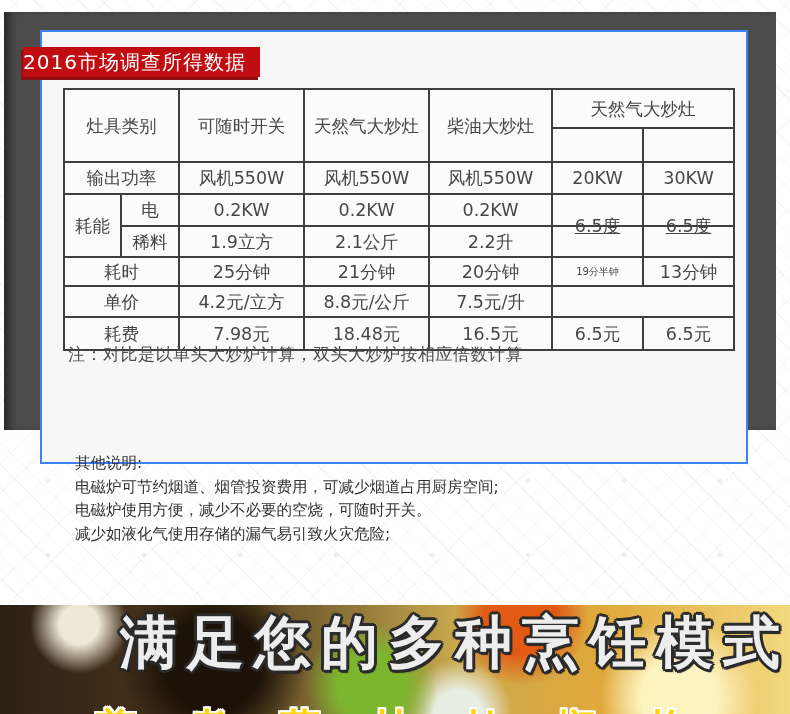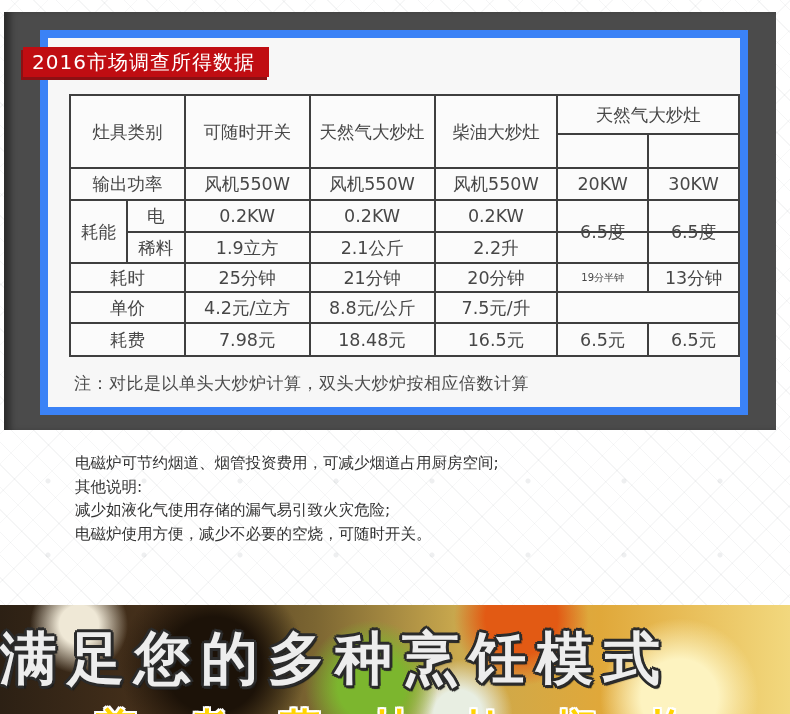--- a/index.html
+++ b/index.html
@@ -12,57 +12,57 @@
       repeating-linear-gradient(-45deg, rgba(60,70,80,0.04) 0 1px, transparent 1px 21px),
       radial-gradient(circle, rgba(90,100,110,0.10) 2px, transparent 3px);
     background-size:auto,auto,96px 74px;
   }
 
   
   .backdrop { position:absolute; left:4px; top:12px; width:772px; height:418px;
     background:#4b4b4b; box-shadow:inset 9px 0 7px -3px rgba(0,0,0,0.42); }
 
   
-  .panel { position:absolute; left:36px; top:18px; width:708px; height:385px;
-    background:#f7f7f7; border:8px solid #3b82f6; }
+  .panel { position:absolute; left:36px; top:18px; width:708px; height:434px;
+    background:#f7f7f7; border:2px solid #3b82f6; }
 
   
   .ribbon { position:absolute; left:23px; top:47px; height:30px; z-index:5;
     background:#c00d12; color:#fff; font-size:20px; line-height:30px;
-    padding:0 14px 0 9px; letter-spacing:1px; box-shadow:-2px 3px 0 0 #8c1013; }
+    padding:0 14px 0 0; letter-spacing:1px; box-shadow:-2px 3px 0 0 #8c1013; }
 
   
   table.cmp { position:absolute; left:21px; top:56px; border-collapse:collapse;
     table-layout:fixed; background:#fbfbfb; color:#474747; }
   table.cmp td { border:2px solid #3f3f3f; text-align:center; vertical-align:middle;
     font-size:17.5px; padding:0 2px; overflow:hidden; white-space:nowrap; }
   td.merge-line { position:relative; }
   td.merge-line::before { content:""; position:absolute; left:0; right:0; top:50%;
     height:2px; margin-top:-1px; background:#3f3f3f; z-index:0; }
-  td.merge-line span { position:relative; z-index:1; }
+  td.merge-line span { position:relative; z-index:1;text-decoration:underline; }
 
-  .note { position:absolute; left:26px; top:334px; font-size:17px; color:#4c4c4c;
+  .note { position:absolute; left:26px; top:311px; font-size:17px; color:#4c4c4c;
     letter-spacing:0.5px; }
 
   
   .other-notes { position:absolute; left:75px; top:452px; width:660px;
     font-size:15.5px; color:#333; line-height:23.5px; }
 
   
   .hero { position:absolute; left:0; top:605px; width:790px; height:109px; overflow:hidden;
     background:
       radial-gradient(circle 70px at 10% 18%, #efe8d6 0 28%, transparent 70%),
       radial-gradient(circle 90px at 66% 12%, #e25a14 0 40%, transparent 75%),
       radial-gradient(circle 110px at 86% 85%, #fdf3c0 0 35%, transparent 72%),
       radial-gradient(circle 95px at 47% 75%, #7cb62e 0 35%, transparent 70%),
       radial-gradient(circle 80px at 58% 100%, #e8eee2 0 30%, transparent 68%),
       radial-gradient(circle 120px at 27% 55%, #1c1208 0 40%, transparent 78%),
       linear-gradient(90deg, #2c2014 0%, #4a331c 22%, #7c6632 40%, #caa94e 58%, #e0a83a 76%, #f2d87e 100%);
   }
-  .hero-title { position:absolute; left:0; top:16px; width:100%; text-align:left;
+  .hero-title { position:absolute; left:0; top:0; width:100%; text-align:right;
     font-size:57px; font-weight:bold; color:#ededed; letter-spacing:10px; white-space:nowrap;
     text-shadow:-3px 0 0 #2b2b2b, 3px 0 0 #2b2b2b, 0 -3px 0 #2b2b2b, 0 3px 0 #2b2b2b,
       -2px -2px 0 #2b2b2b, 2px -2px 0 #2b2b2b, -2px 2px 0 #2b2b2b, 2px 3px 1px #1d1d1d; }
   .hero-subline { position:absolute; left:0; top:96px; width:100%; text-align:center;
     font-size:40px; font-weight:bold; color:#ffd400; letter-spacing:6px; white-space:nowrap;
     text-shadow:-2px 0 0 #fff, 2px 0 0 #fff, 0 -2px 0 #fff, 0 2px 0 #fff,
       -2px -2px 0 #fff, 2px -2px 0 #fff, -2px 2px 0 #fff, 2px 2px 0 #fff; }
 </style>
 </head>
 <body>
@@ -143,24 +143,24 @@
       </tbody>
         </table>
 
       <div class="note">注：对比是以单头大炒炉计算，双头大炒炉按相应倍数计算</div>
     </div>
   </div>
 
   <div class="ribbon">2016市场调查所得数据</div>
 
   <div class="other-notes">
+    <div>其他说明:</div>
     <div>电磁炉可节约烟道、烟管投资费用，可减少烟道占用厨房空间;</div>
-    <div>其他说明:</div>
+    <div>电磁炉使用方便，减少不必要的空烧，可随时开关。</div>
     <div>减少如液化气使用存储的漏气易引致火灾危险;</div>
-    <div>电磁炉使用方便，减少不必要的空烧，可随时开关。</div>
   </div>
 
   <div class="hero">
     <div class="hero-title">满足您的多种烹饪模式</div>
     <div class="hero-subline">煎、煮、蒸、炒、炖、焖、炸</div>
   </div>
 
 </div>
 
 </body></html>

